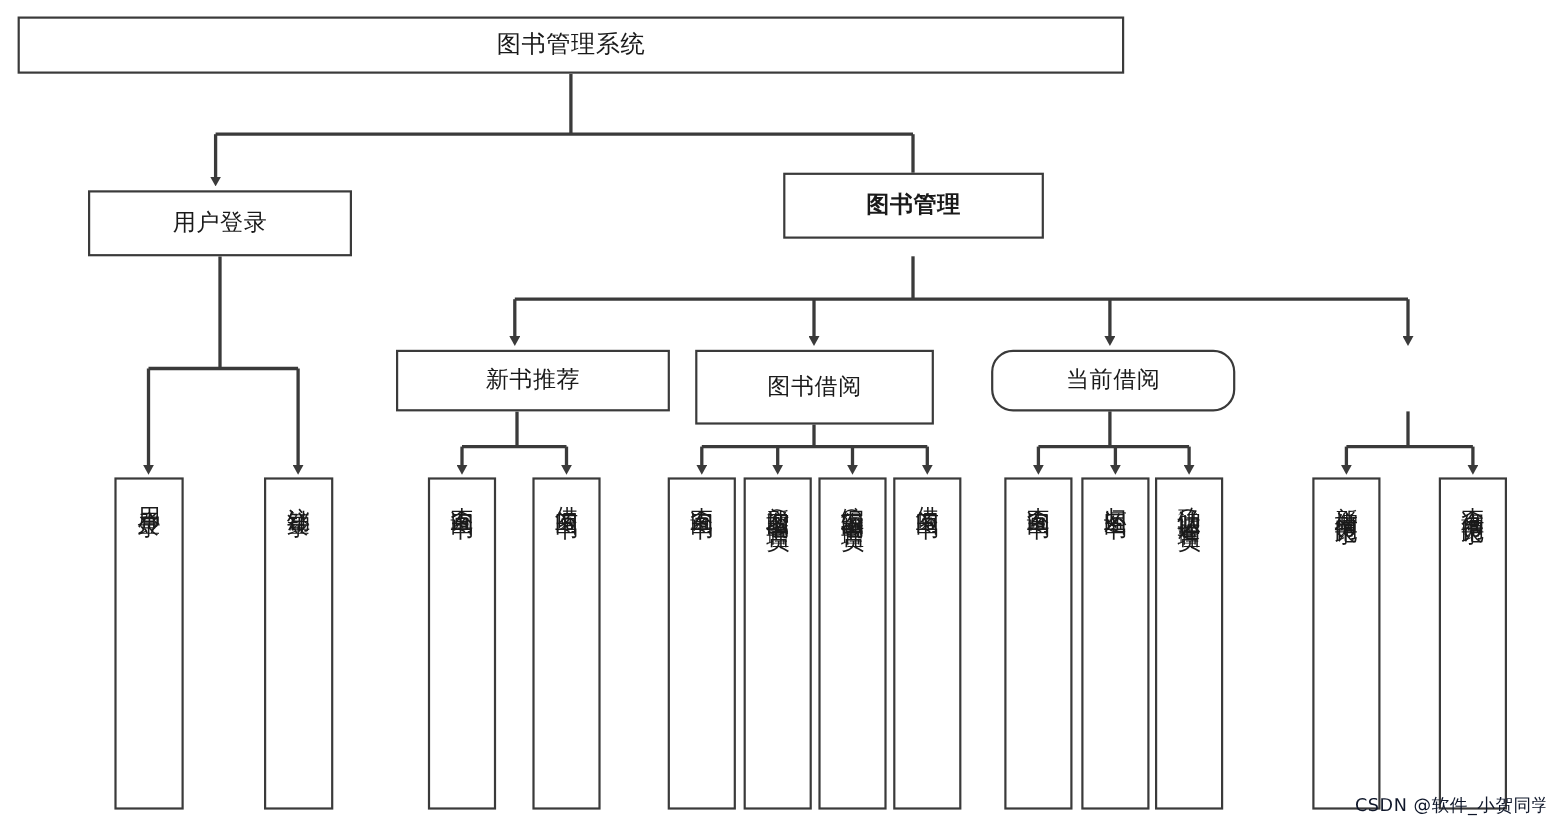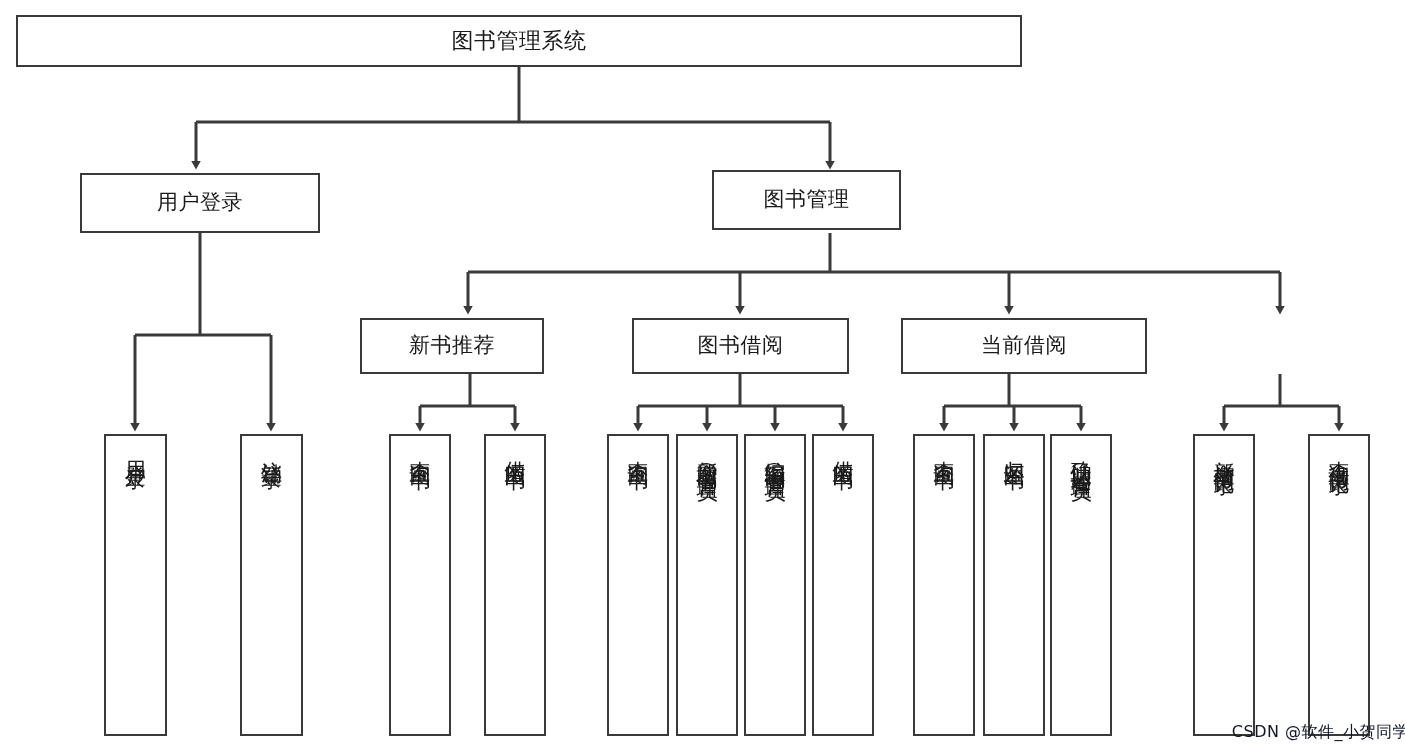--- a/index.html
+++ b/index.html
@@ -133,31 +133,31 @@
     </g>
   </svg>
 
   <div class="node root horiz" style="left: 16px; top: 15px; width: 1006px; height: 52px;">
     <span class="node-label">图书管理系统</span>
   </div>
 
   <div class="node horiz" style="left: 80px; top: 173px; width: 240px; height: 60px;">
     <span class="node-label">用户登录</span>
   </div>
-  <div class="node horiz" style="left: 712px; top: 170px; width: 189px; height: 60px;">
+  <div class="node horiz" style="left: 712px; top: 157px; width: 237px; height: 60px; font-weight: bold;">
     <span class="node-label">图书管理</span>
   </div>
 
-  <div class="node horiz" style="left: 360px; top: 318px; width: 184px; height: 56px;">
+  <div class="node horiz" style="left: 360px; top: 318px; width: 249px; height: 56px;">
     <span class="node-label">新书推荐</span>
   </div>
-  <div class="node horiz" style="left: 632px; top: 318px; width: 217px; height: 56px;">
+  <div class="node horiz" style="left: 632px; top: 318px; width: 217px; height: 68px;">
     <span class="node-label">图书借阅</span>
   </div>
-  <div class="node horiz" style="left: 901px; top: 318px; width: 246px; height: 56px;">
+  <div class="node horiz" style="left: 901px; top: 318px; width: 222px; height: 56px; border-radius: 20px;">
     <span class="node-label">当前借阅</span>
   </div>
 
   <div class="node vert" style="left: 104px; top: 434px; width: 63px; height: 302px;">
     <span class="node-label">用户登录</span>
   </div>
   <div class="node vert" style="left: 240px; top: 434px; width: 63px; height: 302px;">
     <span class="node-label">注销登录</span>
   </div>
   <div class="node vert" style="left: 389px; top: 434px; width: 62px; height: 302px;">

